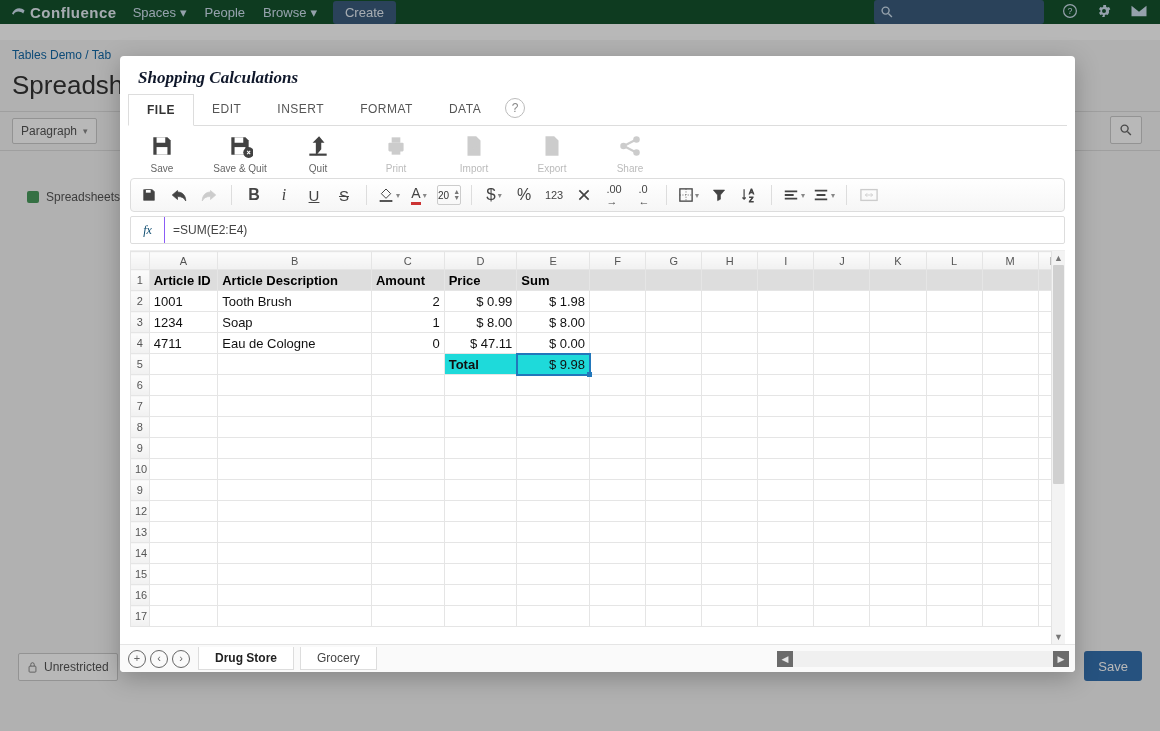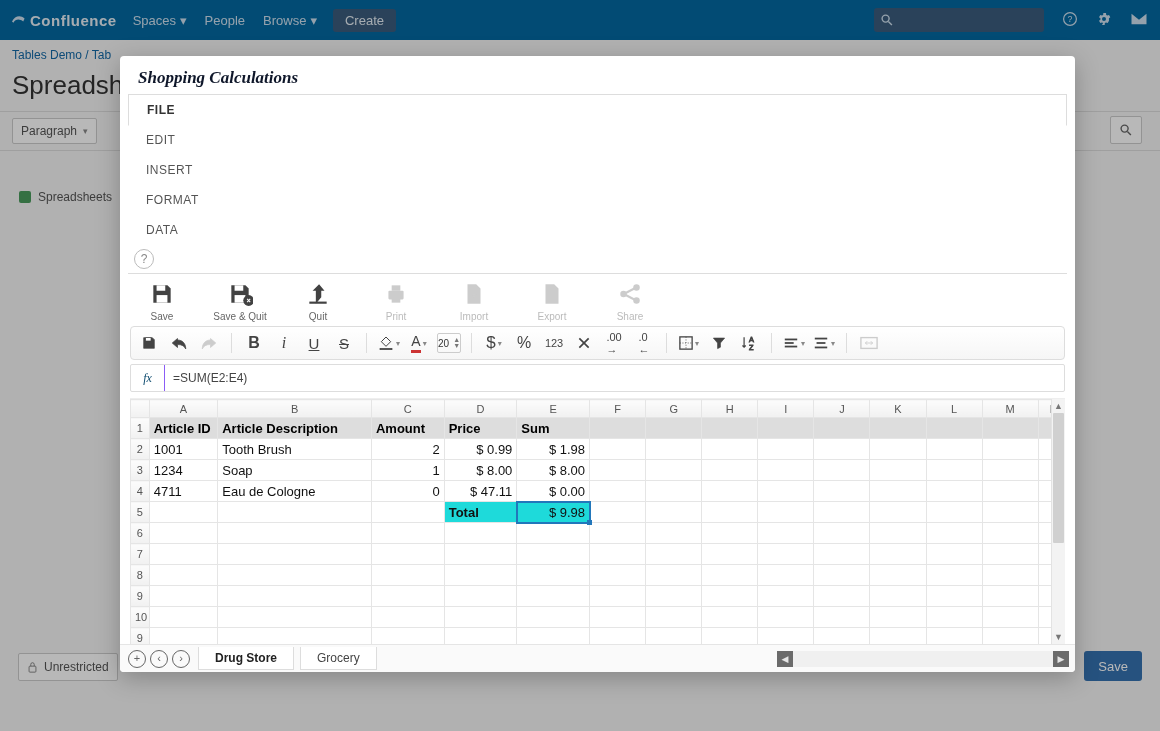--- a/index.html
+++ b/index.html
@@ -8,42 +8,42 @@
   font-size: 13px;
   background: #fff;
   width: 1160px;
   height: 731px;
   overflow: hidden;
   color: #333;
 }
 .root { width: 1160px; height: 731px; position: relative; box-shadow: 0 8px 18px rgba(0,0,0,.12); }
 
 .bg-overlay { position:absolute; inset:0; background:rgba(0,0,0,.28); z-index:1; }
-.conf-header { position:absolute; top:0; left:0; right:0; height:40px; background:#0369a1; color:#e6eef5; display:flex; align-items:center; padding:0 12px; font-size:13px; gap:16px; z-index:0; }
+.conf-header { position:absolute; top:0; left:0; right:0; height:24px; background:#14532d; color:#e6eef5; display:flex; align-items:center; padding:0 12px; font-size:13px; gap:16px; z-index:0; }
 .conf-header .brand { font-weight:700; font-size:15px; letter-spacing:.5px; display:flex; align-items:center; gap:4px; }
 .conf-header .nav { display:flex; gap:18px; color:#cfe0ef; }
 .conf-header .nav span { display:inline-flex; align-items:center; gap:4px; }
 .conf-header .create { background:#3b5c7d; padding:4px 12px; border-radius:3px; color:#e6eef5; }
 .conf-header .right { margin-left:auto; display:flex; align-items:center; gap:18px; color:#cfe0ef; }
 .conf-header .search { width:170px; height:24px; background:#3b5c7d; border-radius:3px; display:flex; align-items:center; padding:0 6px; }
 .conf-header .search svg { width:14px; height:14px; fill:#cfe0ef; }
 .bg-body { position:absolute; top:40px; left:0; right:0; bottom:0; background:#f5f5f5; z-index:0; }
 .breadcrumbs { padding:8px 12px; color:#1268a6; font-size:12px; }
 .bg-title { padding:0 12px; font-size:26px; color:#333; font-weight:400; }
 .bg-toolbar { margin-top:10px; padding:6px 12px; border-top:1px solid #ddd; border-bottom:1px solid #ddd; display:flex; align-items:center; gap:8px; }
 .bg-toolbar .sel { border:1px solid #ccc; background:#fff; height:26px; padding:0 8px; display:flex; align-items:center; gap:6px; font-size:12px; color:#555; border-radius:2px; }
-.bg-side { position:absolute; left:18px; top:150px; display:flex; align-items:center; gap:6px; color:#555; font-size:12px; }
+.bg-side { position:absolute; left:26px; top:150px; display:flex; align-items:center; gap:6px; color:#555; font-size:12px; }
 .mag-btn { position:absolute; right:18px; top:116px; width:32px; height:28px; border:1px solid #ccc; background:#fff; display:flex; align-items:center; justify-content:center; border-radius:2px; }
 .bg-bottom { position:absolute; left:18px; bottom:50px; height:28px; border:1px solid #ccc; background:#fff; border-radius:2px; display:flex; align-items:center; gap:6px; padding:12px 8px; font-size:12px; color:#555; }
 .bg-save { position:absolute; right:18px; bottom:50px; height:30px; padding:0 14px; background:#3572b0; color:#fff; border-radius:3px; display:flex; align-items:center; font-size:13px; }
 
 
 .modal { position:absolute; left:120px; top:56px; width:955px; height:616px; background:#fff; border-radius:4px; box-shadow:0 6px 24px rgba(0,0,0,.25); z-index:2; display:flex; flex-direction:column; overflow:hidden; }
 .modal-title { padding:12px 18px 6px 18px; font-style:italic; font-weight:700; font-size:17px; color:#0f172a; font-family: Georgia, 'Times New Roman', serif; }
-.menubar { position:relative; margin:0 8px; display:flex; gap:0; border-bottom:1px solid #ddd; font-size:12px; color:#555;flex-direction:column; }
+.menubar { position:relative; margin:0 8px; display:flex; gap:0; border-bottom:1px solid #ddd; font-size:12px; color:#555; }
 .menubar .mitem { padding:8px 18px 8px 18px; letter-spacing:.5px; }
 .menubar .mitem.active { background:#fff; border:1px solid #ddd; border-bottom-color:#fff; margin-bottom:-1px; font-weight:700; color:#333; }
 .menubar .help { margin-left:auto; width:20px; height:20px; border:1px solid #bbb; border-radius:50%; display:flex; align-items:center; justify-content:center; font-size:12px; color:#888; margin:4px 6px; }
 
 .toolbar1 { padding:6px 12px 4px 12px; display:flex; gap:18px; }
 .toolbar1 .tbtn { display:flex; flex-direction:column; align-items:center; gap:3px; width:60px; color:#666; }
 .toolbar1 .tbtn .ic { width:28px; height:28px; display:flex; align-items:center; justify-content:center; }
 .toolbar1 .tbtn .lbl { font-size:10px; color:#666; }
 .toolbar1 .tbtn.dis .lbl { color:#bbb; }
 .toolbar1 .tbtn.dis svg { fill:#ccc; }

